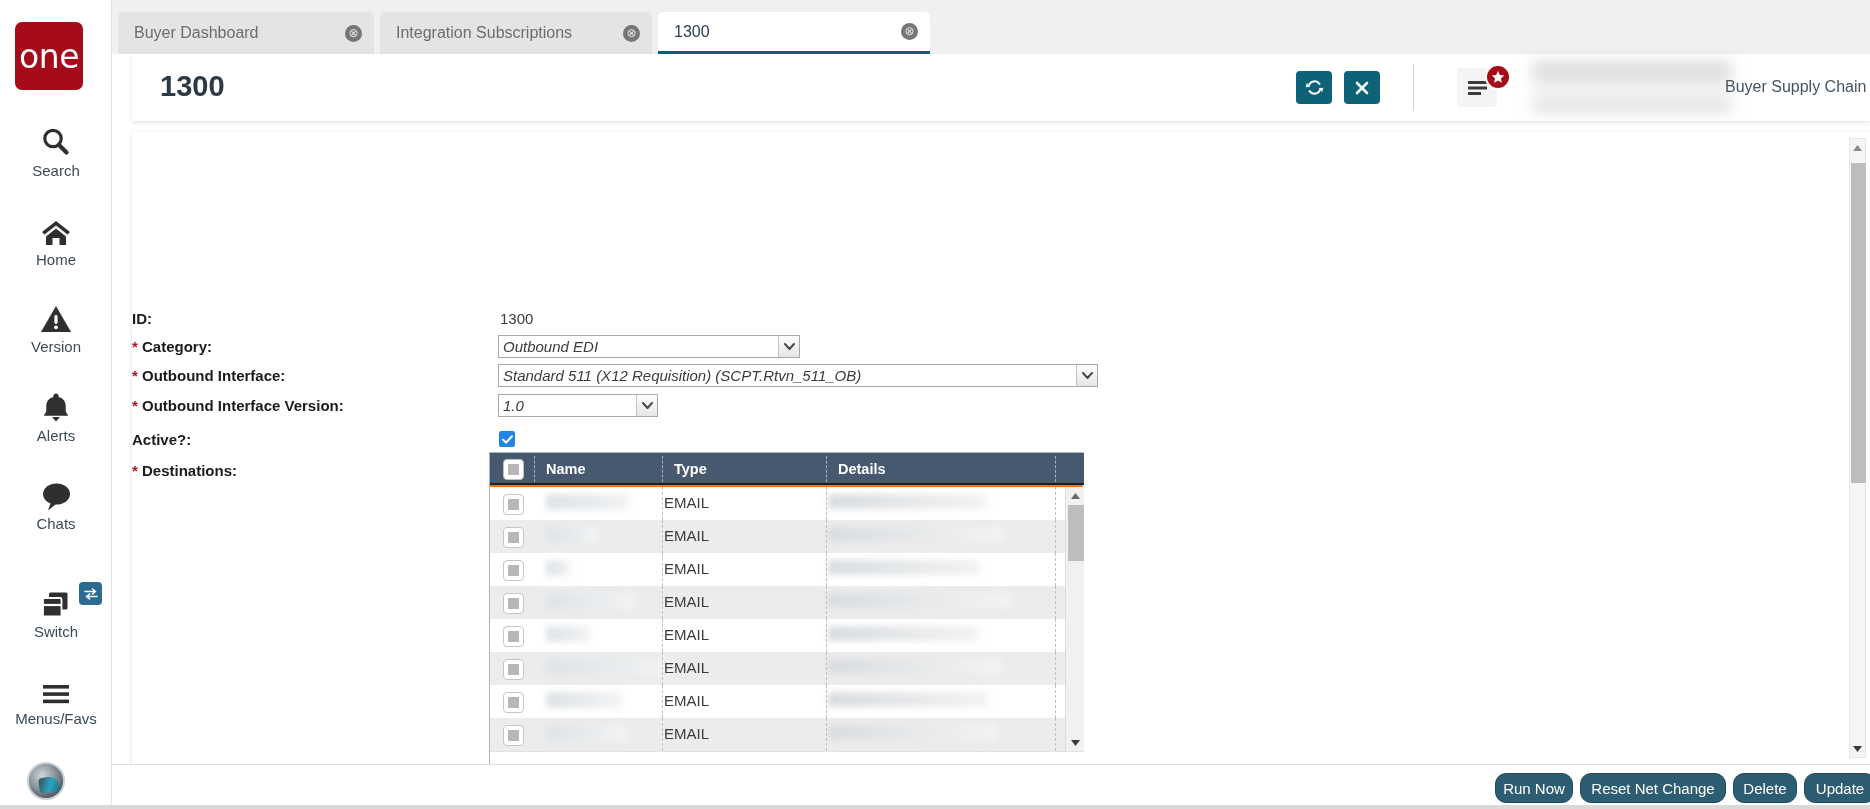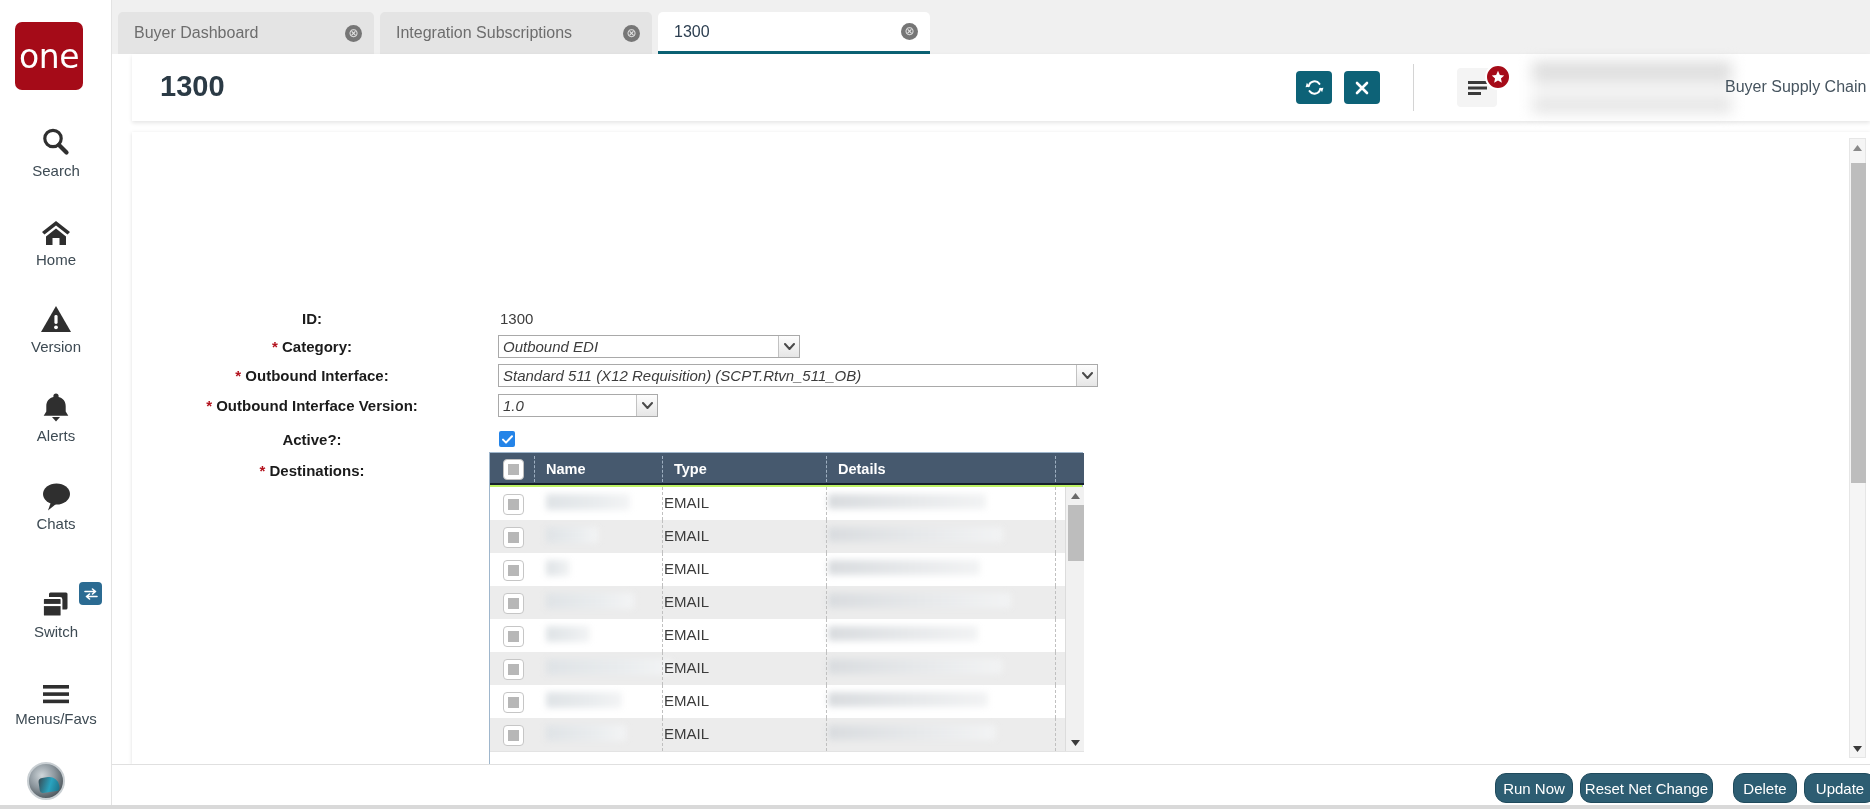--- a/index.html
+++ b/index.html
@@ -154,21 +154,21 @@
   
   #form-card {
     position: absolute; left: 132px; top: 132px;
     width: 1738px; height: 632px;
     background: #ffffff;
     box-shadow: 0 1px 4px rgba(0,0,0,0.13);
     overflow: hidden;
   }
   #form-inner { position: absolute; left: 0; top: 0; width: 1820px; height: 632px; }
   .flabel {
-    position: absolute; width: 360px; text-align: center;
+    position: absolute; width: 360px; text-align: left;
     font-size: 15px; font-weight: bold; color: #1b1b1b;
     font-family: "Liberation Sans", sans-serif;
   }
   .req { color: #b3121d; font-weight: bold; }
   .fval {
     position: absolute; left: 368px;
     font-size: 15px; color: #3c3c3c;
     font-family: "Liberation Sans", sans-serif;
   }
   .sel {
@@ -193,21 +193,21 @@
     background: #2484e8;
     display:flex; align-items:center; justify-content:center;
     cursor: pointer;
   }
 
   
   #dest-grid {
     position: absolute; left: 357px; top: 320px;
     width: 594px; height: 347px;
     border: 1px solid #9fb6cc;
-    background: #bef264;
+    background: #f97316;
   }
   #dest-head {
     position: absolute; left:0; top:0; width: 594px; height: 32px;
     background: #46596e; border-bottom: 2px solid #16202b;
   }
   .hcell {
     position: absolute; top: 0; height: 32px;
     color: #ffffff; font-size: 14.5px; font-weight: bold;
     font-family: "Liberation Sans", sans-serif;
     display: flex; align-items: center; padding-left: 9px;
@@ -642,18 +642,18 @@
   <div id="page-thumb"></div>
   <div class="sb-arrow" style="bottom:0;width:15px">
     <svg width="11" height="8" viewBox="0 0 11 8">
         <path d="M5.5 7 L1 1 L10 1 Z" fill="#3a3a3a"></path>
       </svg>
   </div>
 </div>
 
 <div id="action-bar">
   <div class="act-btn" style="left:1383px; width:78px">Run Now</div>
-  <div class="act-btn" style="left:1468px; width:133px">Reset Net Change</div>
+  <div class="act-btn" style="left:1468px; width:146px">Reset Net Change</div>
   <div class="act-btn" style="left:1621px; width:64px">Delete</div>
   <div class="act-btn" style="left:1692px; width:72px">Update</div>
 </div>
 
 <div id="bottom-strip"></div>
 
 </body></html>

